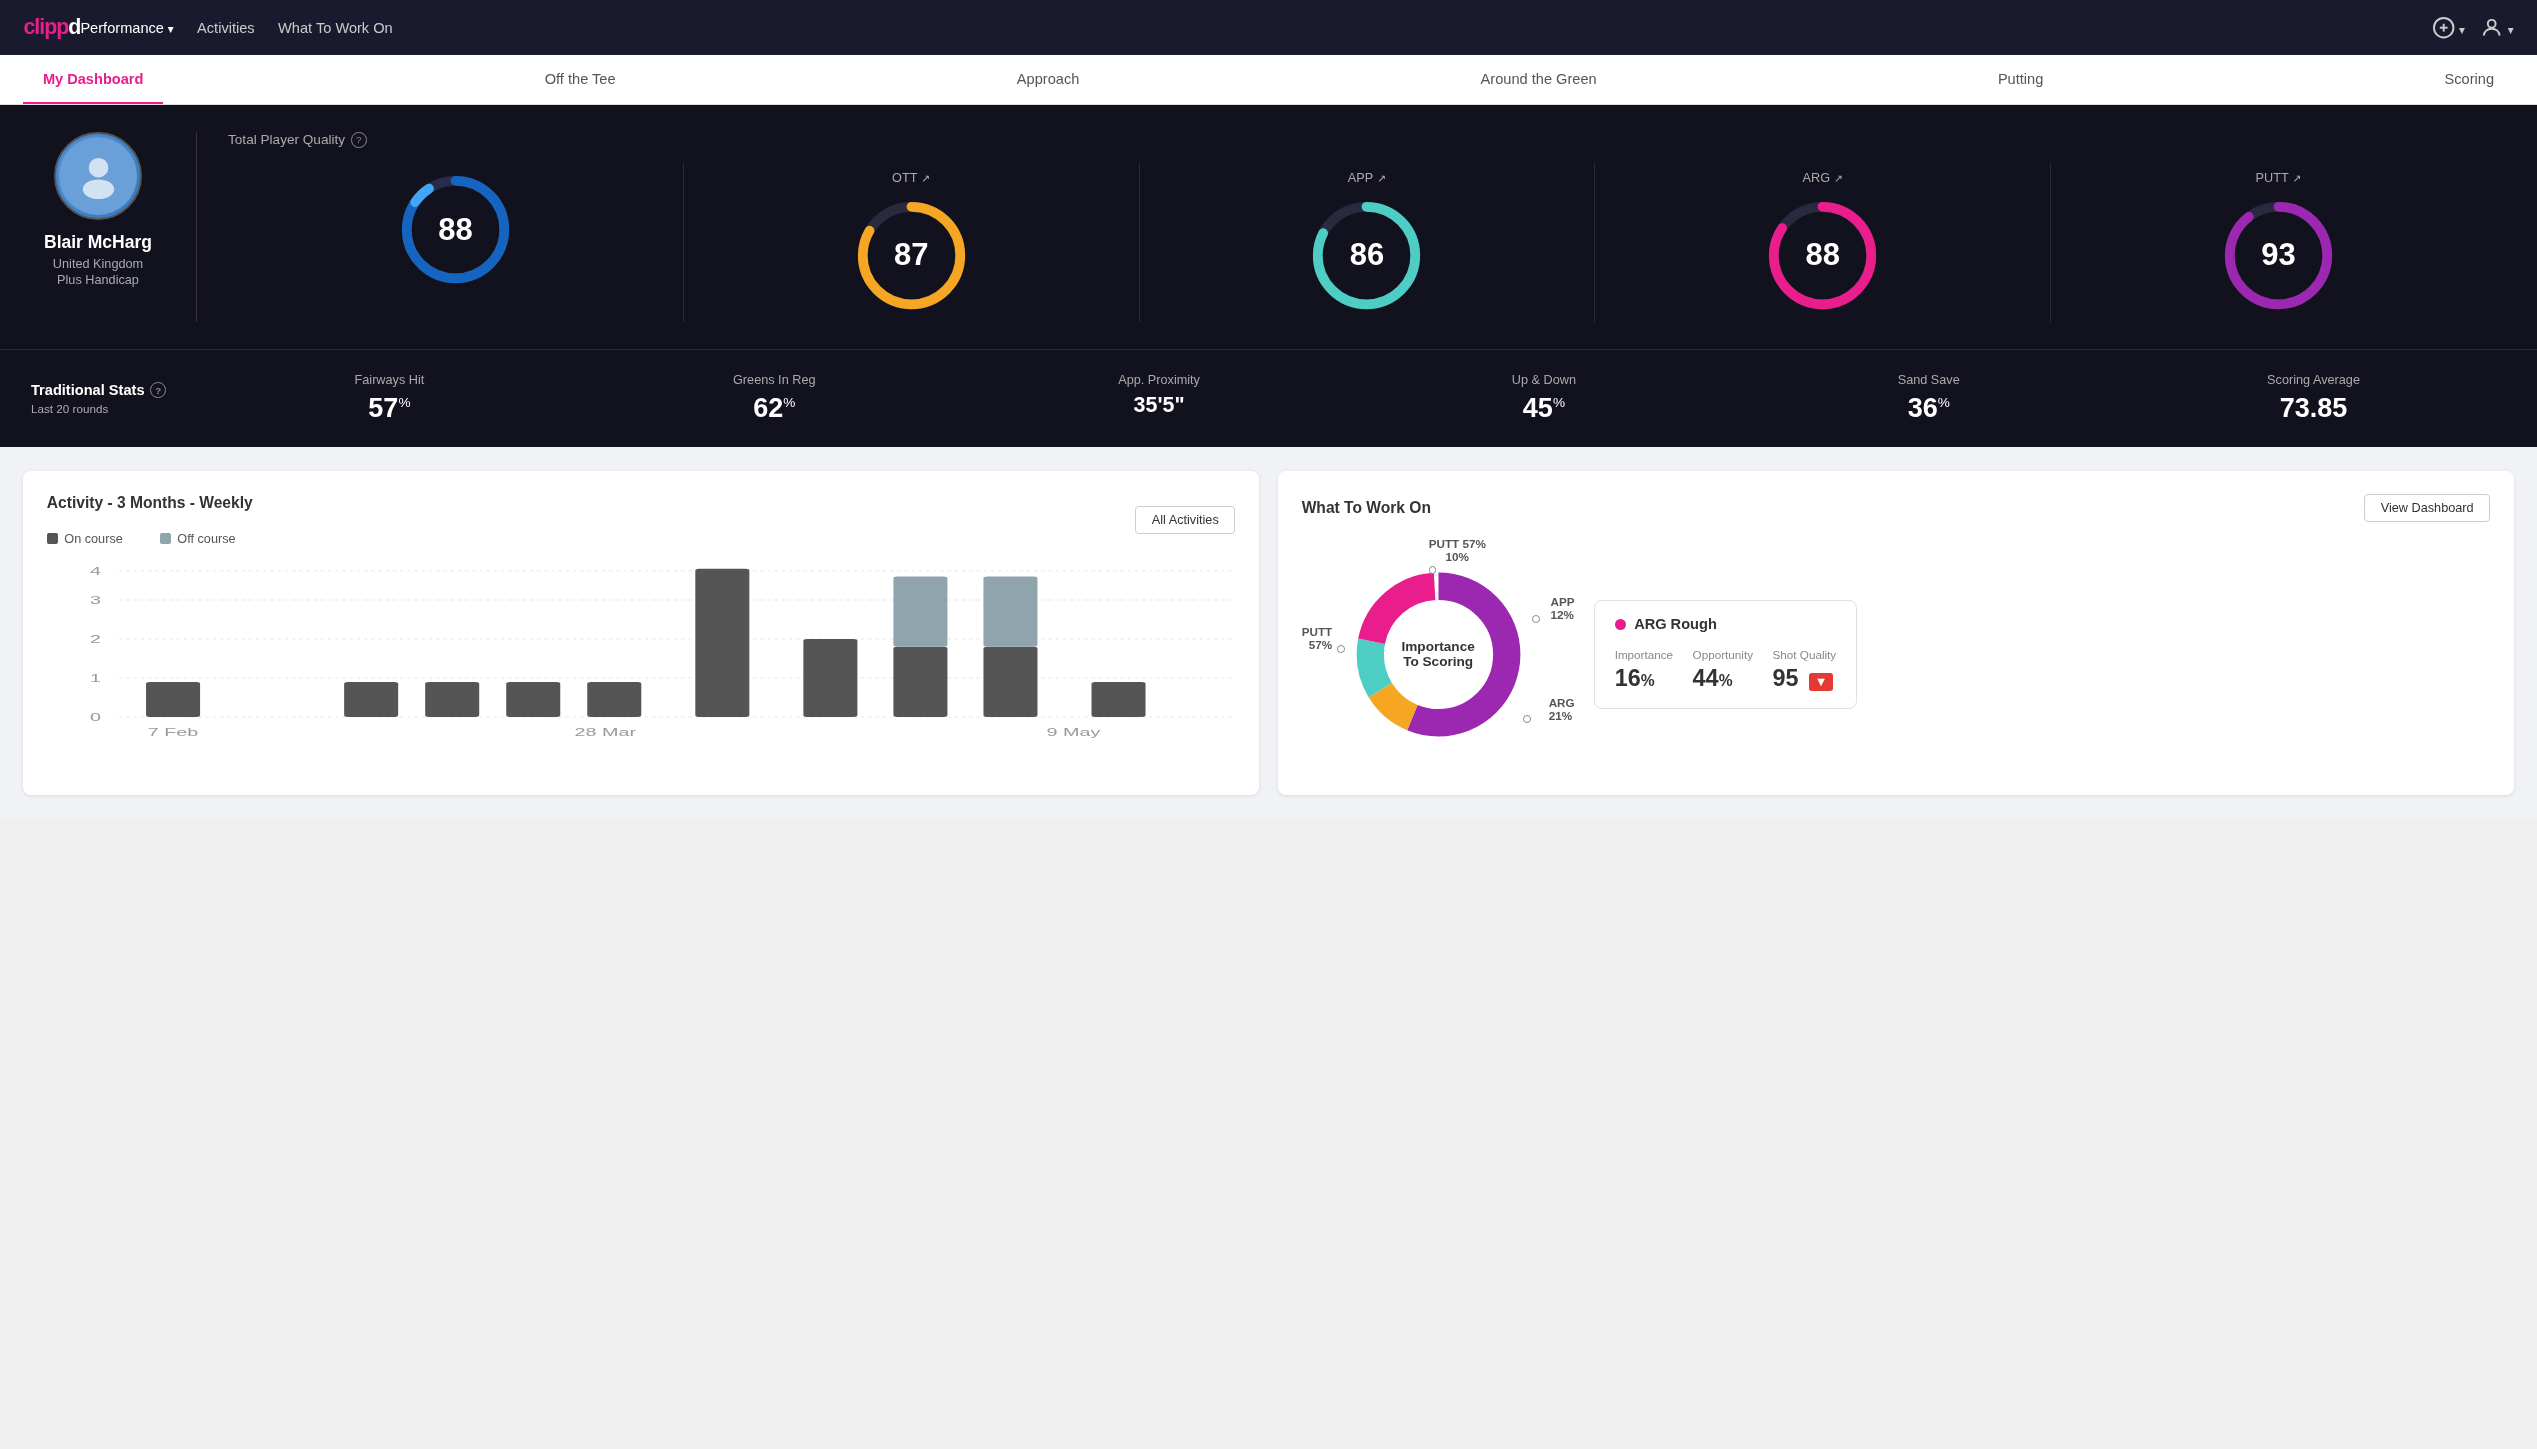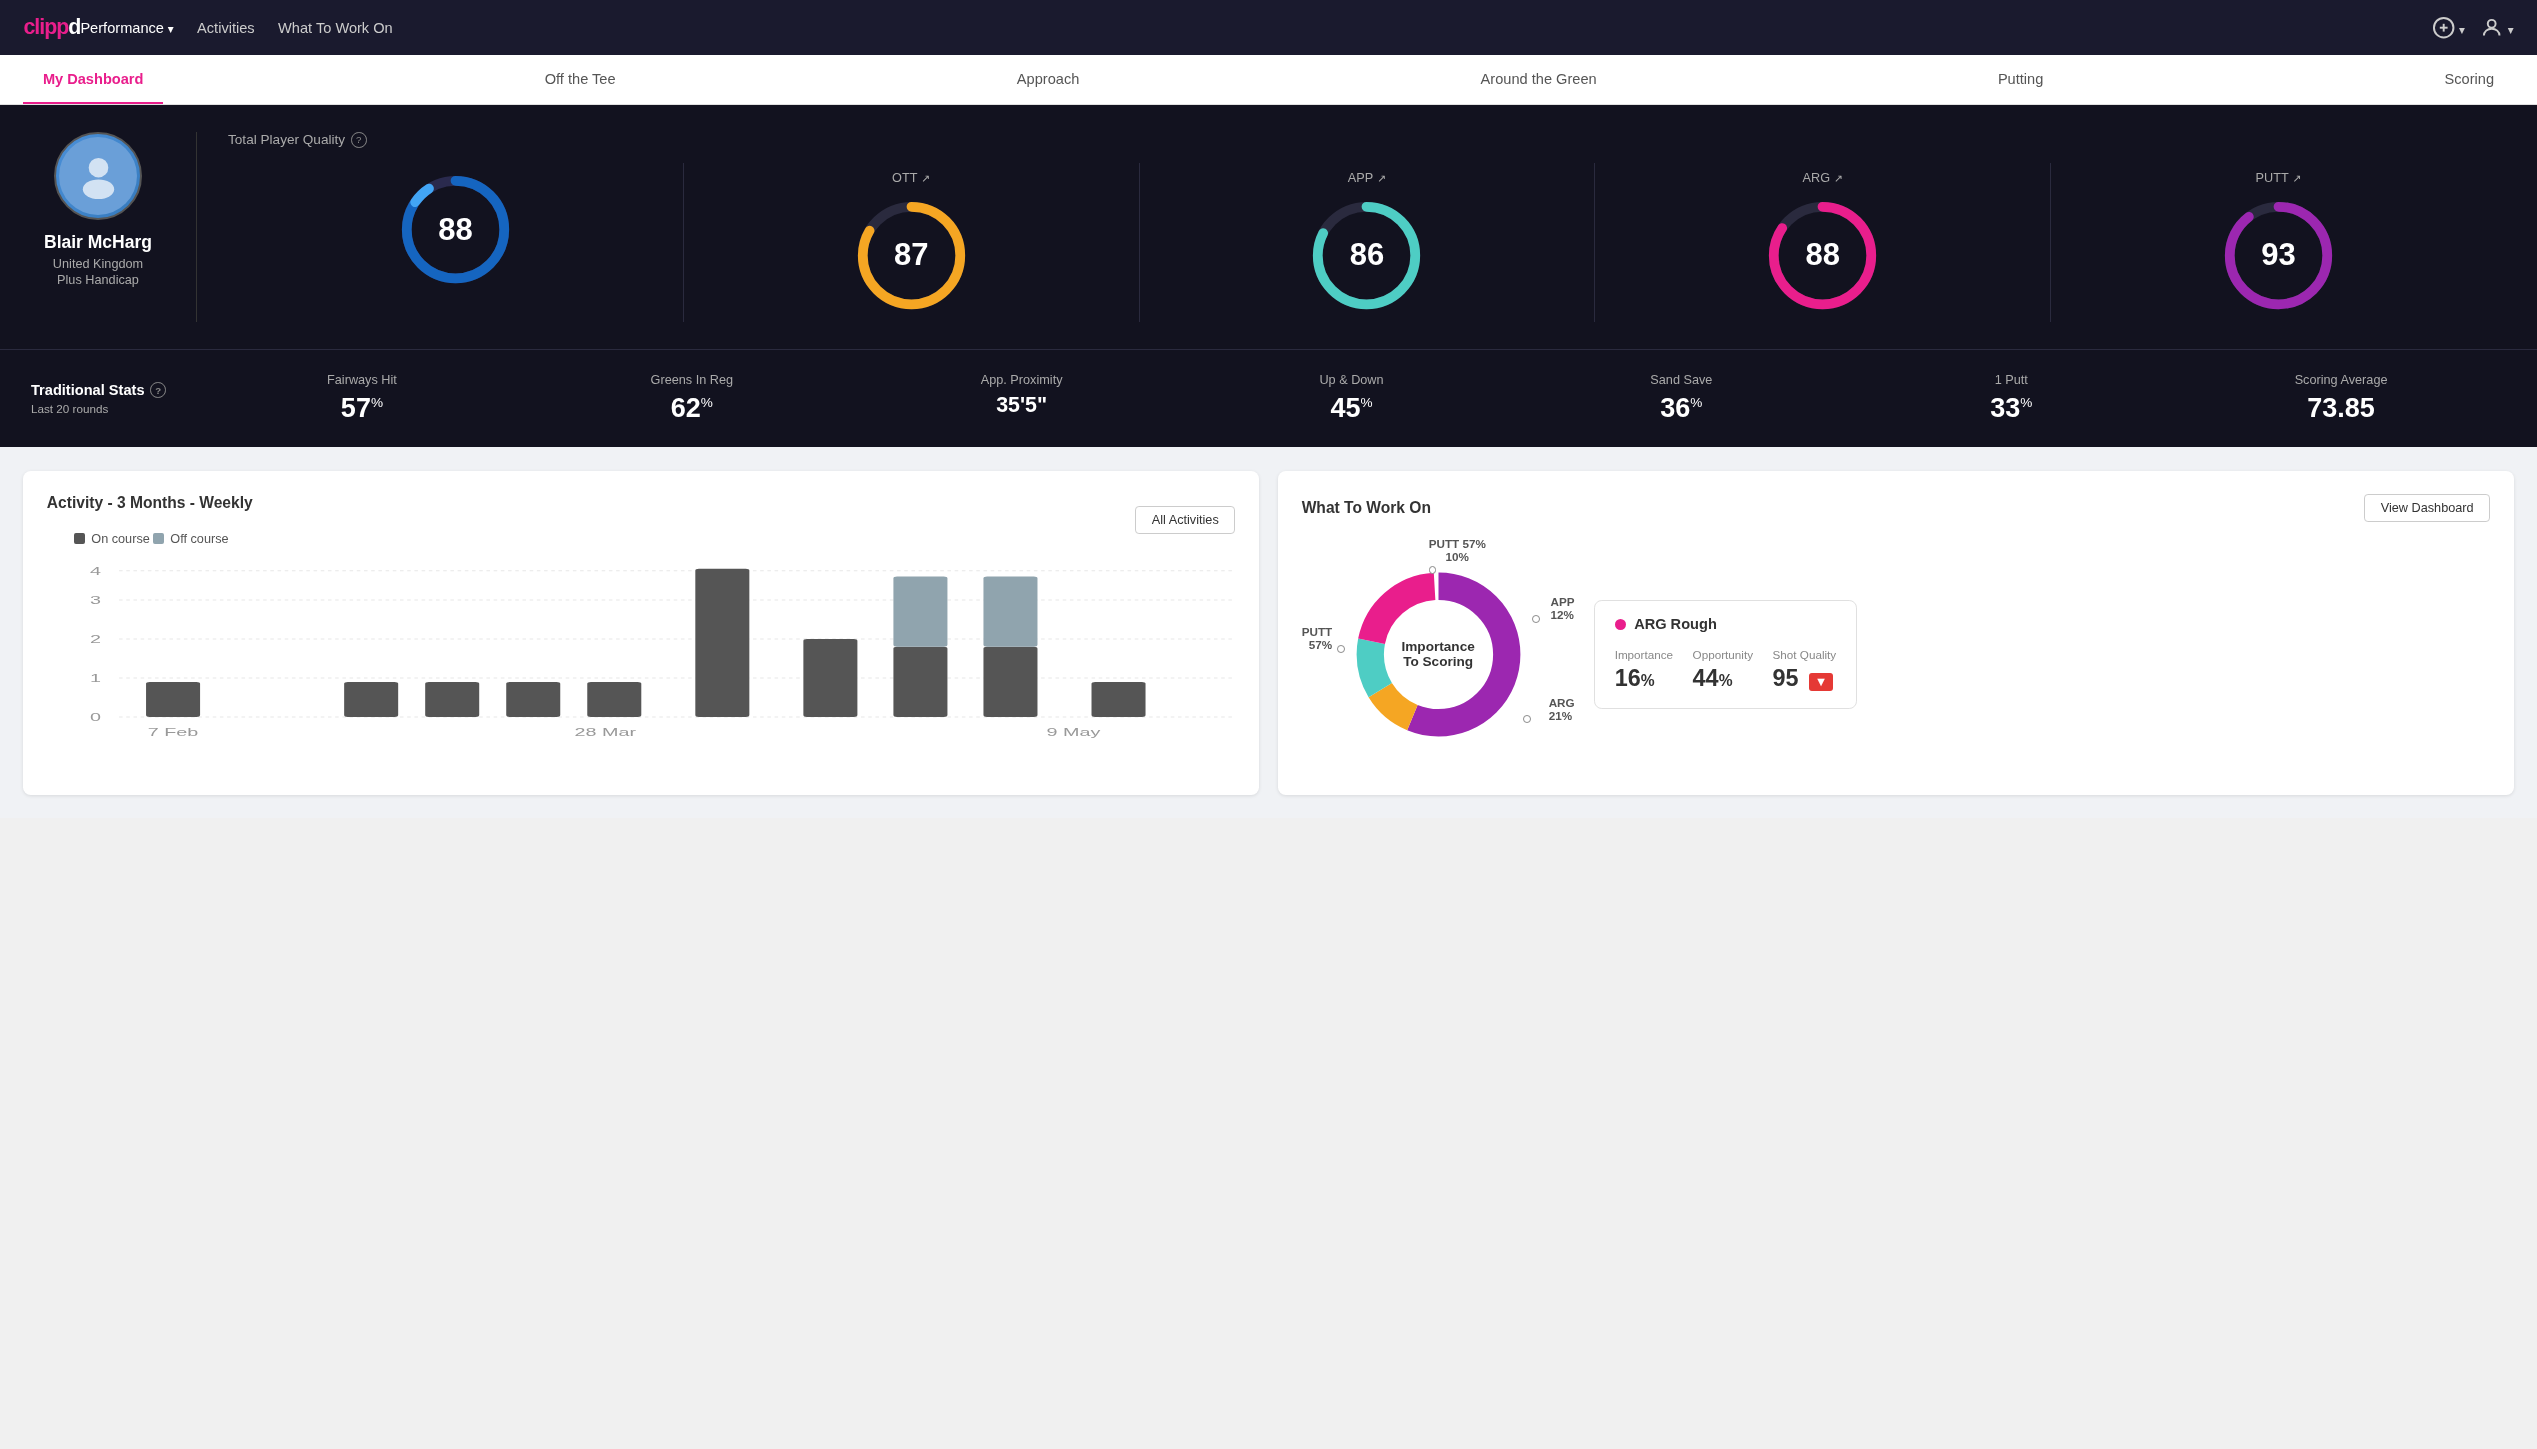--- a/index.html
+++ b/index.html
@@ -142,21 +142,21 @@
     
     .chart-card {
       background: #fff;
       border-radius: 7.8px;
       padding: 23.4px;
       flex: 1;
       box-shadow: 0 1px 3.9px rgba(0,0,0,0.1);
     }
     .card-header { display: flex; align-items: center; justify-content: space-between; margin-bottom: 15.6px; }
     .card-title { font-size: 15.6px; font-weight: 600; color: #333; }
-    .legend { display: flex; gap: 3px; align-items: center; margin-left: 27px; }
+    .legend { display: flex; gap: 37px; align-items: center; }
     .legend-item { display: flex; align-items: center; gap: 5.8px; font-size: 12.7px; color: #555; }
     .legend-dot { width: 11.7px; height: 11.7px; border-radius: 1.9px; }
     .all-btn {
       border: 1px solid #ccc;
       background: #fff;
       padding: 5.8px 15.6px;
       border-radius: 3.9px;
       cursor: pointer;
       font-size: 12.7px;
       color: #333;
@@ -399,26 +399,20 @@
     <div class="stat-item">
       <div class="stat-name">Up &amp; Down</div>
       <div class="stat-value">
         <span>45</span><sup>%</sup>
       </div>
     </div>
     <div class="stat-item">
       <div class="stat-name">Sand Save</div>
       <div class="stat-value">
         <span>36</span><sup>%</sup>
-      </div>
-    </div>
-    <div class="stat-item">
-      <div class="stat-name">1 Putt</div>
-      <div class="stat-value">
-        <span>33</span><sup>%</sup>
       </div>
     </div>
     <div class="stat-item">
       <div class="stat-name">Scoring Average</div>
       <div class="stat-value">
         <span>73.85</span>
       </div>
     </div>
   </div>
 </div>

